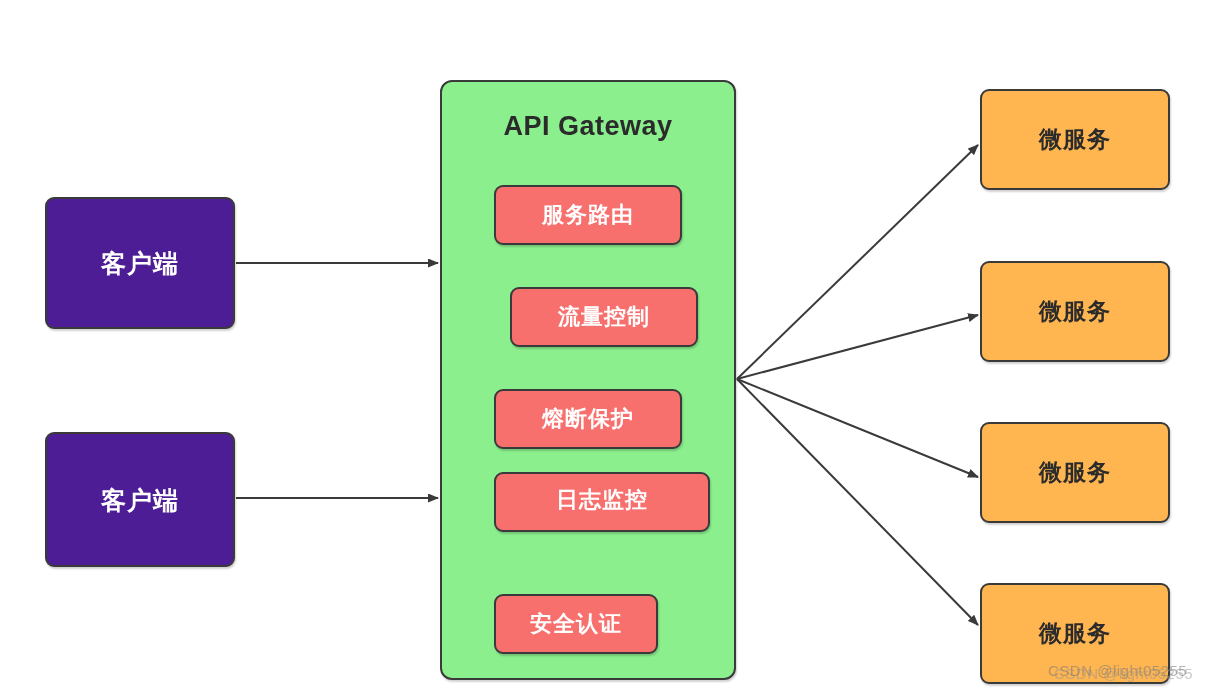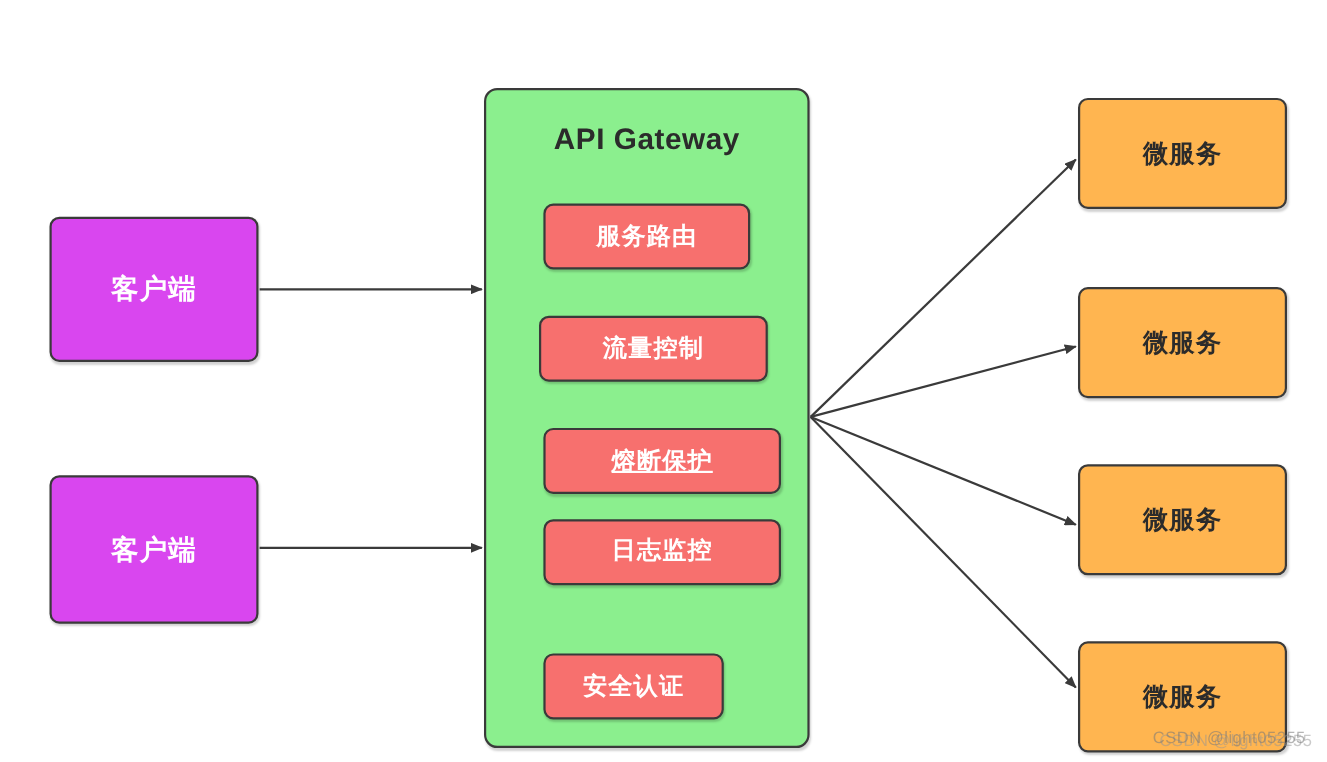--- a/index.html
+++ b/index.html
@@ -23,21 +23,21 @@
     display: flex;
     align-items: center;
     justify-content: center;
     border: 2px solid #3a3a3a;
     border-radius: 9px;
     text-align: center;
     line-height: 1.2;
     box-shadow: 1px 2px 2px rgba(0,0,0,0.18);
   }
   .client-node {
-    background: #d946ef;
+    background: #4c1d95;
     color: #ffffff;
     font-size: 25px;
     font-weight: bold;
     letter-spacing: 1px;
   }
   .gateway-node {
     background: #8bef8e;
     border-radius: 12px;
     display: block;
   }
@@ -115,25 +115,25 @@
     <span>客户端</span>
   </div>
 
   <div class="node gateway-node" style="left:440px; top:80px; width:296px; height:600px;">
     <div class="gateway-title">API Gateway</div>
 
     <div class="node feature-node" style="left:52px; top:103px; width:188px; height:60px;text-align:center;">
       <span>服务路由</span>
     </div>
 
-    <div class="node feature-node" style="left:48px; top:205px; width:208px; height:60px;">
+    <div class="node feature-node" style="left:68px; top:205px; width:188px; height:60px;">
       <span>流量控制</span>
     </div>
 
-    <div class="node feature-node" style="left:52px; top:307px; width:216px; height:60px;text-decoration:underline;">
+    <div class="node feature-node" style="left:52px; top:307px; width:188px; height:60px;">
       <span>熔断保护</span>
     </div>
 
     <div class="node feature-node" style="left:52px; top:390px; width:216px; height:60px;font-family:Liberation Mono, monospace;">
       <span>日志监控</span>
     </div>
 
     <div class="node feature-node" style="left:52px; top:512px; width:164px; height:60px;">
       <span>安全认证</span>
     </div>

